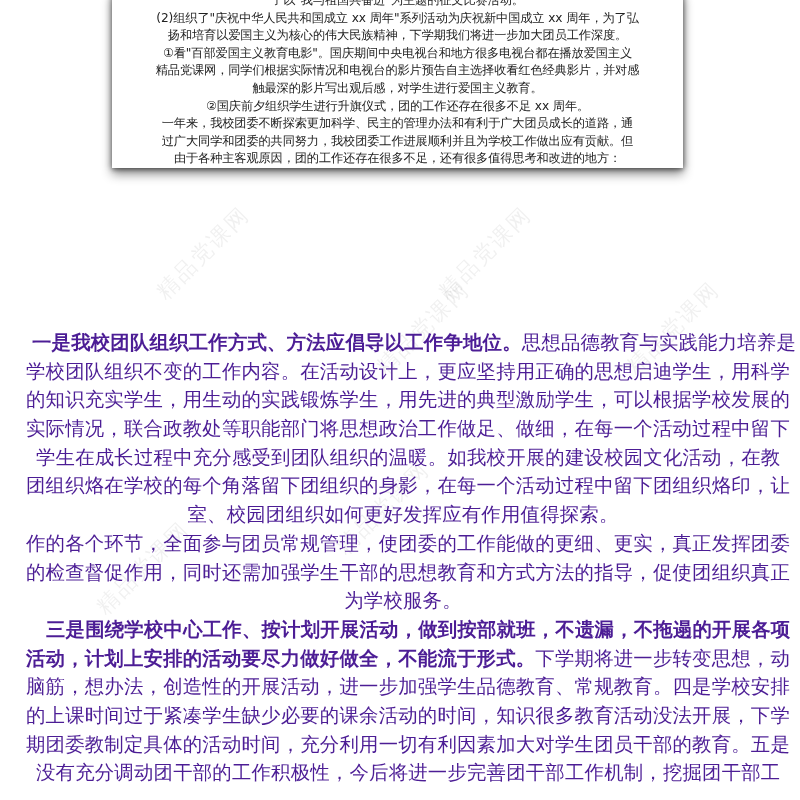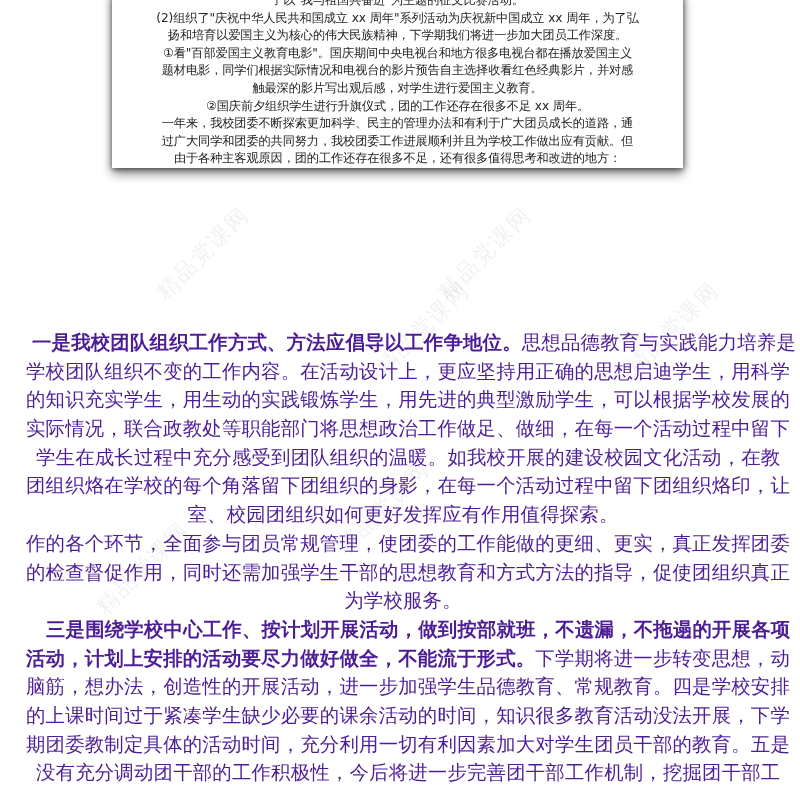--- a/index.html
+++ b/index.html
@@ -41,21 +41,21 @@
 </style>
 </head>
 <body>
 
 <div class="card">
   <div class="card-lines">
     <div class="card-line">了以"我与祖国共奋进"为主题的征文比赛活动。</div>
     <div class="card-line">(2)组织了"庆祝中华人民共和国成立 xx 周年"系列活动为庆祝新中国成立 xx 周年，为了弘</div>
     <div class="card-line">扬和培育以爱国主义为核心的伟大民族精神，下学期我们将进一步加大团员工作深度。</div>
     <div class="card-line">①看"百部爱国主义教育电影"。国庆期间中央电视台和地方很多电视台都在播放爱国主义</div>
-    <div class="card-line">题材电影，同学们根据实际情况和电视台的影片预告自主选择收看红色经典影片，并对感</div>
+    <div class="card-line">精品党课网，同学们根据实际情况和电视台的影片预告自主选择收看红色经典影片，并对感</div>
     <div class="card-line">触最深的影片写出观后感，对学生进行爱国主义教育。</div>
     <div class="card-line">②国庆前夕组织学生进行升旗仪式，团的工作还存在很多不足 xx 周年。</div>
     <div class="card-line">一年来，我校团委不断探索更加科学、民主的管理办法和有利于广大团员成长的道路，通</div>
     <div class="card-line">过广大同学和团委的共同努力，我校团委工作进展顺利并且为学校工作做出应有贡献。但</div>
     <div class="card-line">由于各种主客观原因，团的工作还存在很多不足，还有很多值得思考和改进的地方：</div>
   </div>
 </div>
 
 <div class="wm" style="left:150px; top:285px;">精品党课网</div>
 <div class="wm" style="left:432px; top:285px;">精品党课网</div>

